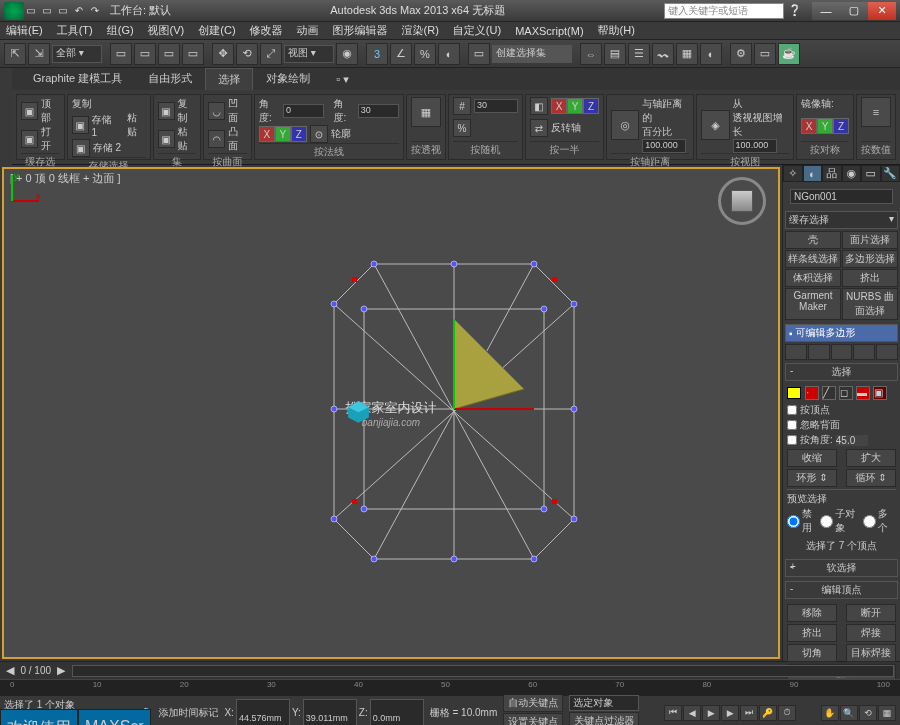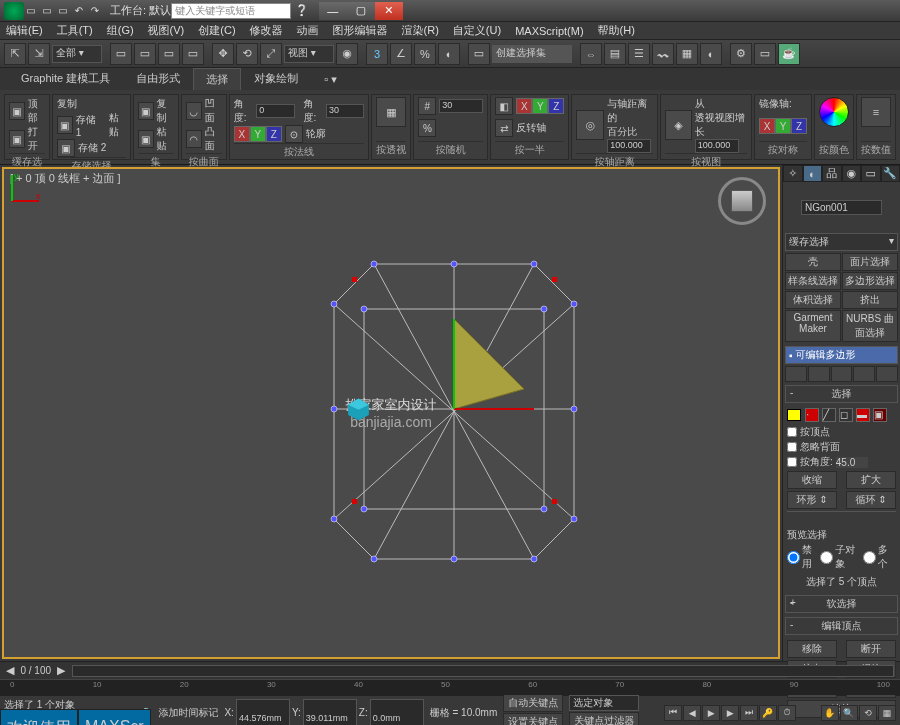--- a/index.html
+++ b/index.html
@@ -18,21 +18,21 @@
 .titlebar .winbtns .close { background: linear-gradient(#e06050,#c03020); }
 
 .menubar { height: 18px; background: #3a3a3a; display: flex; align-items: center; padding: 0 6px; gap: 14px; border-bottom: 1px solid #222; font-size: 11px; }
 .menubar span { color: #ddd; }
 
 .maintoolbar { height: 28px; background: linear-gradient(#454545,#383838); display: flex; align-items: center; padding: 0 4px; gap: 2px; border-bottom: 1px solid #222; }
 .maintoolbar .btn { width: 22px; height: 22px; background: #4a4a4a; border: 1px solid #2a2a2a; display: flex; align-items: center; justify-content: center; font-size: 11px; color: #ccc; }
 .maintoolbar .sel { width: 50px; height: 18px; background: #333; border: 1px solid #555; font-size: 10px; color: #ccc; padding: 0 3px; }
 .maintoolbar .sep { width: 4px; }
 
-.ribbon { background: #3a3a3a; border-bottom: 1px solid #1a1a1a; }
+.ribbon { background: #3a3a3a; border-bottom: 1px solid #1a1a1a; margin-left: 12px; }
 .ribbon-tabs { height: 22px; display: flex; align-items: flex-end; padding-left: 8px; gap: 0; background: #343434; }
 .ribbon-tabs .tab { padding: 3px 12px; font-size: 11px; color: #ccc; border: 1px solid transparent; }
 .ribbon-tabs .tab.active { background: #3f3f3f; border: 1px solid #555; border-bottom: none; }
 .ribbon-body { height: 74px; display: flex; padding: 4px; gap: 2px; }
 .ribbon-group { border: 1px solid #2a2a2a; background: #3d3d3d; padding: 2px 4px; display: flex; flex-direction: column; justify-content: space-between; }
 .ribbon-group .row { display: flex; gap: 3px; align-items: center; }
 .ribbon-group .lbl { font-size: 10px; color: #aaa; text-align: center; padding-top: 1px; border-top: 1px solid #2f2f2f; }
 .ribbon-group .mini { font-size: 10px; color: #ccc; }
 .ribbon-group .spin { width: 44px; height: 14px; background: #2a2a2a; border: 1px solid #555; font-size: 9px; color: #ccc; padding: 0 2px; }
 .ribbon-group .ic { width: 18px; height: 18px; background: #4a4a4a; border: 1px solid #2a2a2a; display: inline-flex; align-items: center; justify-content: center; font-size: 10px; }
@@ -45,27 +45,27 @@
 .workspace-area { display: flex; height: 496px; }
 .viewport { flex: 1; background: #4a4a4a; border: 2px solid #d4a030; position: relative; margin: 2px; }
 .viewport-label { position: absolute; top: 2px; left: 6px; font-size: 11px; color: #ccc; }
 .viewcube { position: absolute; top: 8px; right: 12px; width: 48px; height: 48px; border: 3px solid #888; border-radius: 50%; display: flex; align-items: center; justify-content: center; }
 .viewcube .cube { width: 22px; height: 22px; background: linear-gradient(#ccc,#888); border: 1px solid #555; }
 .viewport svg { position: absolute; top: 0; left: 0; }
 .axis-gizmo { position: absolute; bottom: 10px; left: 10px; }
 .watermark { position: absolute; top: 50%; left: 50%; transform: translate(-50%,-50%); text-align: center; pointer-events: none; }
 .watermark .logo { width: 26px; height: 26px; display: inline-block; }
 .watermark .t1 { color: #ddd; font-size: 13px; }
-.watermark .t2 { color: #aaa; font-size: 14px; }
+.watermark .t2 { color: #aaa; font-size: 10px; font-style: italic; }
 
 .cmdpanel { width: 118px; background: #3a3a3a; border-left: 1px solid #222; display: flex; flex-direction: column; font-size: 10px; }
 .cmdpanel .tabs { height: 20px; display: flex; background: #333; }
 .cmdpanel .tabs div { flex: 1; border: 1px solid #222; display: flex; align-items: center; justify-content: center; font-size: 11px; }
 .cmdpanel .tabs .on { background: #4a6a8a; }
-.cmdpanel .name { background: #2a2a2a; border: 1px solid #555; padding: 1px 3px; margin: 18px; }
+.cmdpanel .name { background: #2a2a2a; border: 1px solid #555; padding: 1px 3px; margin: 7px; }
 .cmdpanel .modlist { background: #333; border: 1px solid #555; padding: 1px 3px; margin: 0 2px; display: flex; justify-content: space-between; }
 .cmdpanel .grid2 { display: grid; grid-template-columns: 1fr 1fr; gap: 1px; margin: 2px; }
 .cmdpanel .grid2 div { background: #454545; border: 1px solid #2a2a2a; text-align: center; padding: 1px 0; font-size: 10px; }
 .cmdpanel .stack { background: #2a2a2a; border: 1px solid #555; margin: 2px; height: 94px; }
 .cmdpanel .stack .item { background: #4a6aaa; color: #fff; padding: 1px 3px; display: flex; align-items: center; gap: 3px; }
 .cmdpanel .stackbtns { display: flex; gap: 1px; margin: 0 2px; }
 .cmdpanel .stackbtns div { flex: 1; height: 16px; background: #454545; border: 1px solid #2a2a2a; }
 .cmdpanel .rollout-hdr { background: #3a3a3a; border: 1px solid #555; padding: 1px 4px; margin: 3px 2px 1px; font-size: 10px; text-align: center; position: relative; }
 .cmdpanel .rollout-hdr::before { content: "-"; position: absolute; left: 4px; }
 .cmdpanel .rollout { padding: 2px 4px; }
@@ -105,20 +105,21 @@
 <div class="titlebar">
   <div style="width:20px;height:18px;background:radial-gradient(circle,#0a5,#063);border-radius:3px;"></div>
   <div class="qat">
     <span>▭</span>
     <span>▭</span>
     <span>▭</span>
     <span>↶</span>
     <span>↷</span>
   </div>
   <span class="workspace">工作台: 默认</span>
+  <span class="title">Autodesk 3ds Max 2013 x64   无标题</span>
   <div class="search">键入关键字或短语</div>
   <span style="margin:0 4px">❔</span>
   <div class="winbtns">
     <div class="min">—</div>
     <div class="max">▢</div>
     <div class="close">✕</div>
   </div>
 </div>
 
 <div class="menubar">
@@ -299,24 +300,20 @@
       <div class="lbl">按视图</div>
     </div>
     <div class="ribbon-group">
       <div class="mini">镜像轴:</div>
       <div class="xyz">
           <span class="x">X</span>
           <span class="y">Y</span>
           <span class="z">Z</span>
         </div>
       <div class="lbl">按对称</div>
-    </div>
-    <div class="ribbon-group">
-      <div class="colorwheel"></div>
-      <div class="lbl">按颜色</div>
     </div>
     <div class="ribbon-group">
       <div class="big">≡</div>
       <div class="lbl">按数值</div>
     </div>
   </div>
 </div>
 
 <div class="workspace-area">
   <div class="viewport">
@@ -447,36 +444,36 @@
           <span class="spin" style="width:32px;background:#444">45.0</span>
         </div>
       <div class="btn2">
           <div>收缩</div>
           <div>扩大</div>
         </div>
       <div class="btn2">
           <div><span>环形</span> ⇕</div>
           <div><span>循环</span> ⇕</div>
         </div>
-      <div class="txt" style="border-top:1px solid #555;padding-top:16px">预览选择</div>
+      <div class="txt" style="border-top:1px solid #555;padding-top:2px">预览选择</div>
       <div style="display:flex;">
         <span class="radio">
             <input type="radio" checked="" style="">
             <span>禁用</span>
           </span>
         <span class="radio">
             <input type="radio" style="">
             <span>子对象</span>
           </span>
         <span class="radio">
             <input type="radio" style="">
             <span>多个</span>
           </span>
       </div>
-      <div class="txt" style="text-align:center;margin-top:4px">选择了 5 个顶点</div>
+      <div class="txt" style="text-align:center;margin-top:4px">选择了 7 个顶点</div>
     </div>
 
     <div class="rollout-hdr"><span style="position:absolute;left:4px">+</span><span>软选择</span></div>
     <div class="rollout-hdr">编辑顶点</div>
     <div class="rollout">
       <div class="btn2">
           <div>移除</div>
           <div>断开</div>
         </div>
       <div class="btn2">

